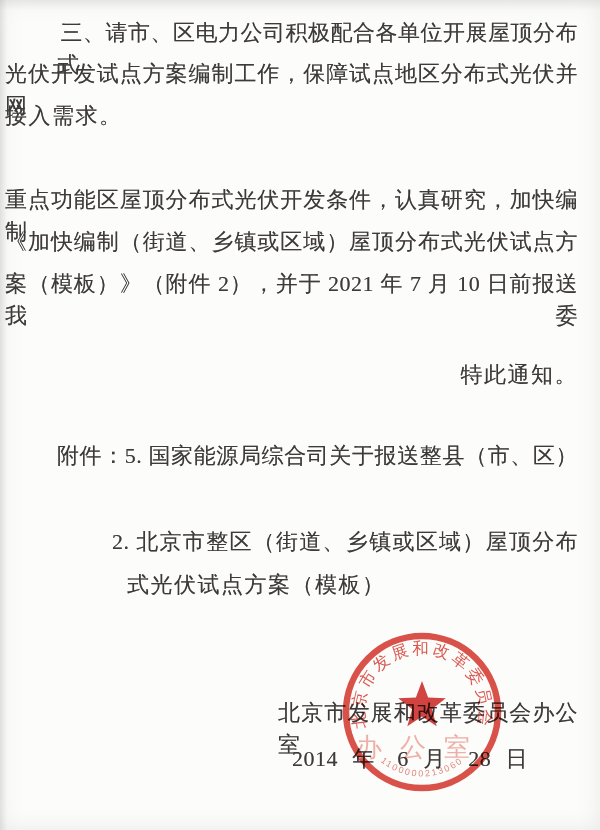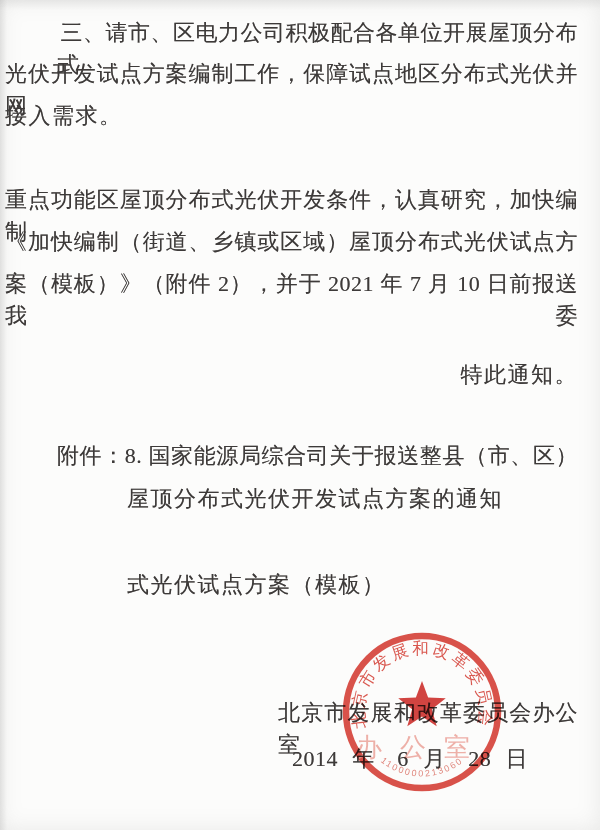--- a/index.html
+++ b/index.html
@@ -64,22 +64,22 @@
   <div class="line just indent" style="top:17px">三、请市、区电力公司积极配合各单位开展屋顶分布式</div>
   <div class="line plain" style="top:100px">接入需求。</div>
   <div class="line just" style="top:58px">光伏开发试点方案编制工作，保障试点地区分布式光伏并网</div>
 
   <div class="line just" style="top:184px">重点功能区屋顶分布式光伏开发条件，认真研究，加快编制</div>
   <div class="line just" style="top:226px">《加快编制（街道、乡镇或区域）屋顶分布式光伏试点方</div>
   <div class="line just" style="top:268px">案（模板）》（附件 2），并于 2021 年 7 月 10 日前报送我委</div>
 
   <div class="line plain indent" style="top:359px">特此通知。</div>
 
-  <div class="line just indent" style="top:440px">附件：8. 国家能源局综合司关于报送整县（市、区）</div>
-  <div class="line plain" style="top:483px; padding-left:122px">屋顶分布式光伏开发试点方案的通知</div>
+  <div class="line just indent" style="top:440px">附件：5. 国家能源局综合司关于报送整县（市、区）</div>
+  <div class="line just" style="top:526px; left:112px; width:466px">2. 北京市整区（街道、乡镇或区域）屋顶分布</div>
   <div class="line plain" style="top:569px; padding-left:122px">式光伏试点方案（模板）</div>
 
   <div class="line just" style="top:697px; left:278px; width:300px">北京市发展和改革委员会办公室</div>
   <div class="line just" style="top:743px; left:292px; width:236px">2014 年 6 月 28 日</div>
 
   <svg class="seal" viewBox="-90 -90 180 180" xmlns="http://www.w3.org/2000/svg">
 
     <circle cx="0" cy="0" r="76" fill="none" stroke="#d5362c" stroke-width="6.5" opacity="0.93"></circle>
 
     <defs>

